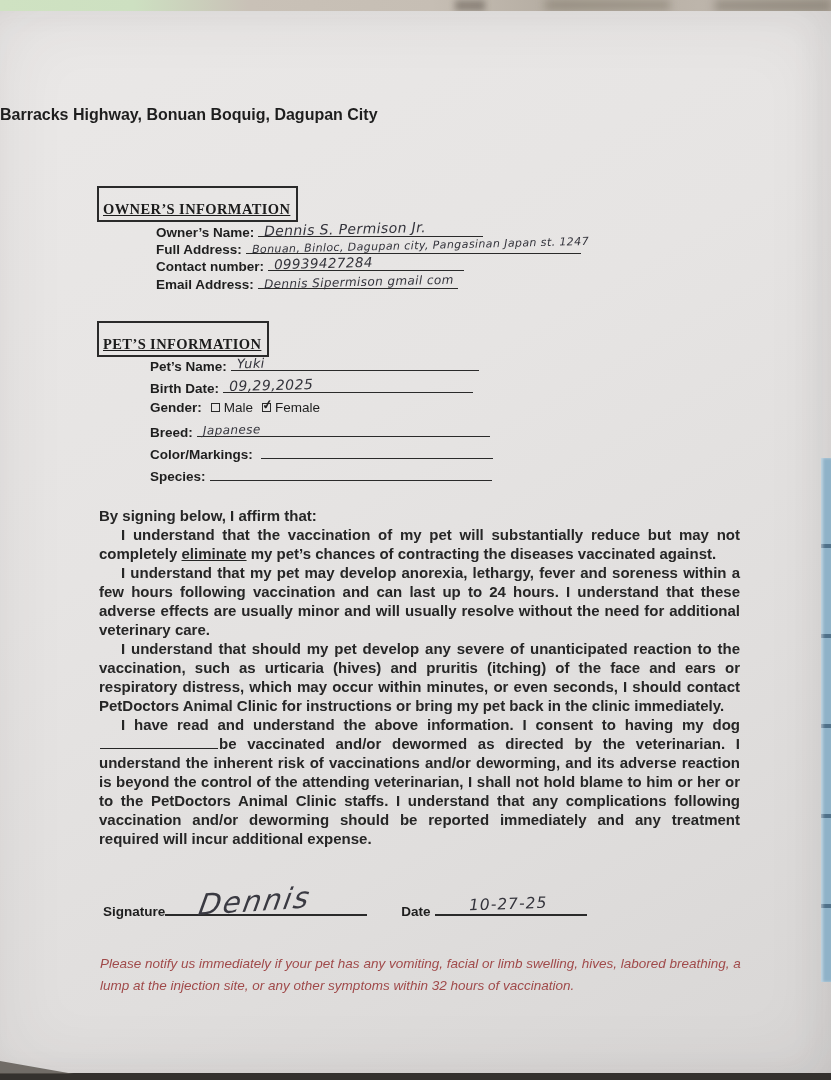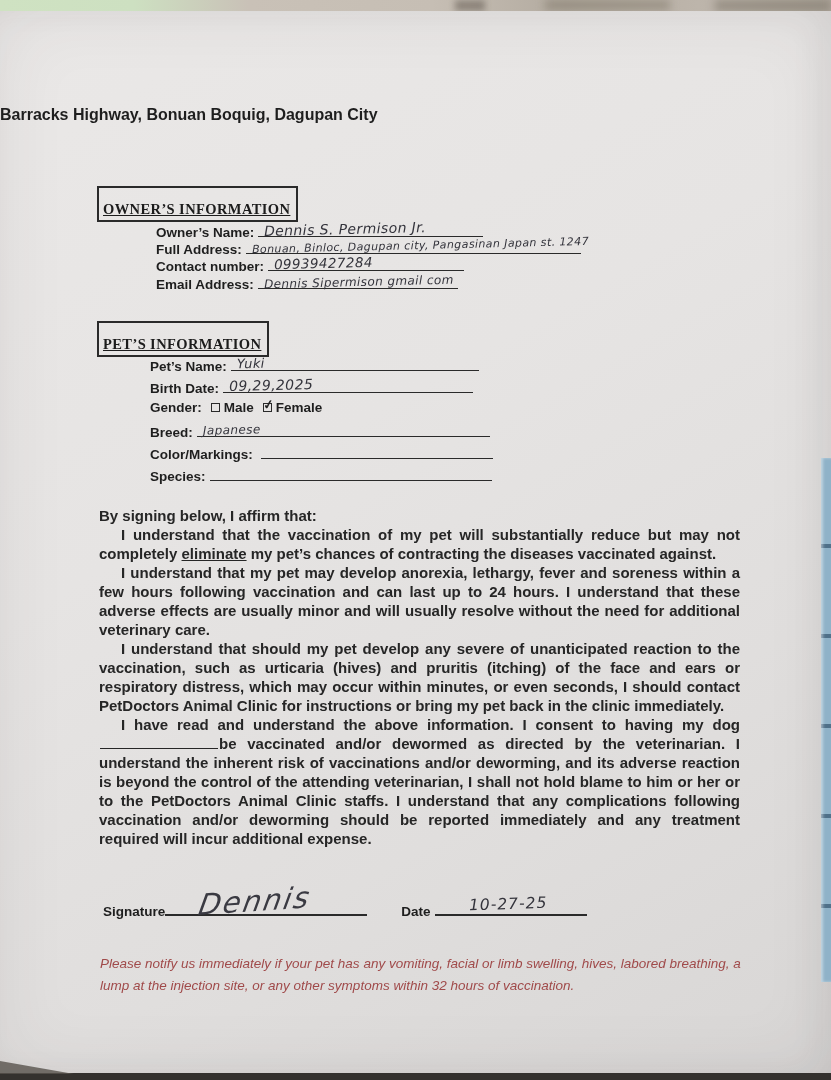--- a/index.html
+++ b/index.html
@@ -78,21 +78,21 @@
   .w-color  { width:232px; margin-left:8px; }
 
   .checkbox {
     display:inline-block; width:9px; height:9px; border:1.6px solid #2a2a2a;
     margin:0 4px 0 9px; position:relative; top:0;
   }
   .checkmark {
     position:absolute; left:-1px; top:-7px; font-size:13px; font-weight:bold;
     color:#222; transform:rotate(-8deg);
   }
-  .gender-opt { font-weight:bold; }
+  .gender-opt { font-weight:normal; }
 
   
   .affirmation {
     position:absolute; left:99px; top:506px; width:641px;
     font-size:15px; line-height:19px; color:#262626; text-align:justify;
   }
   .affirm-heading { font-weight:bold; text-align:left; }
   .affirmation p { text-indent:22px;font-weight:bold; }
   .underlined-word { text-decoration:underline; }
   .dog-blank {

